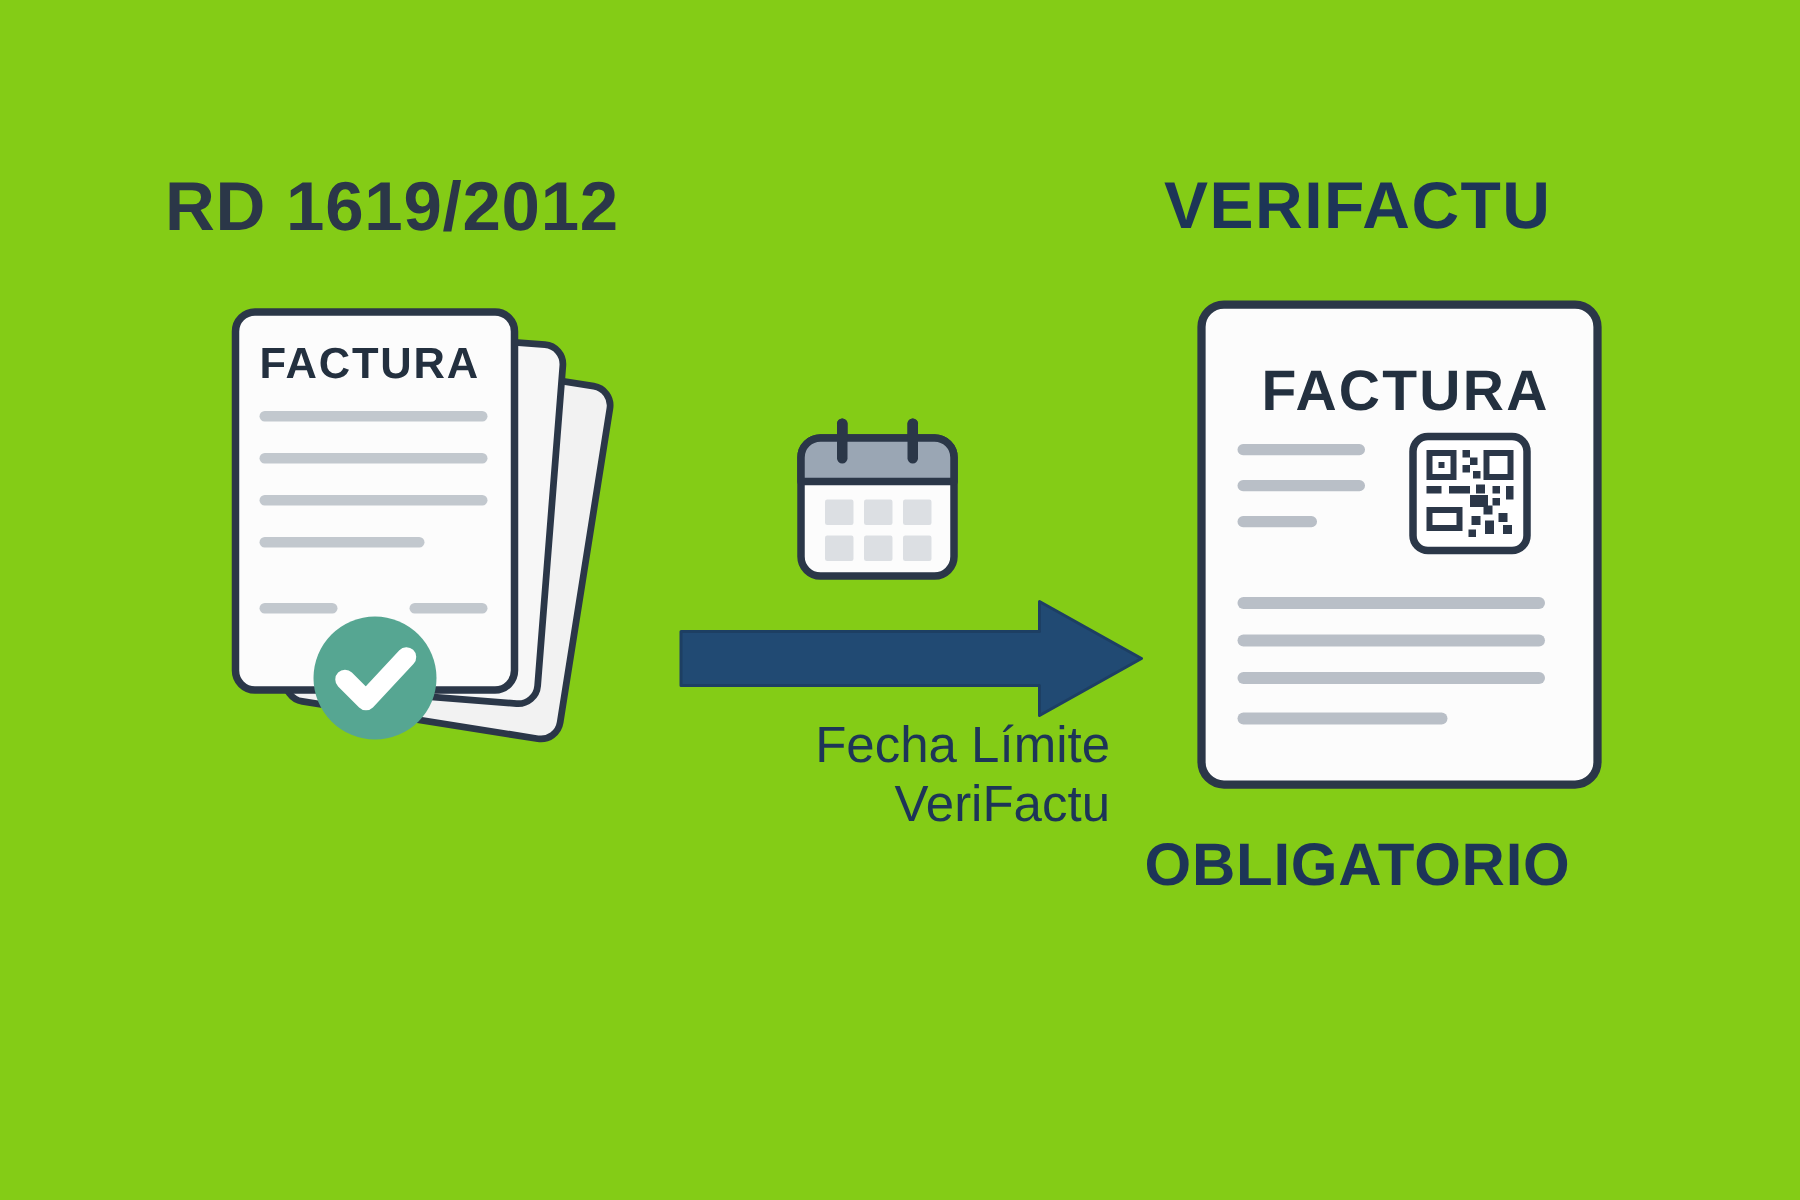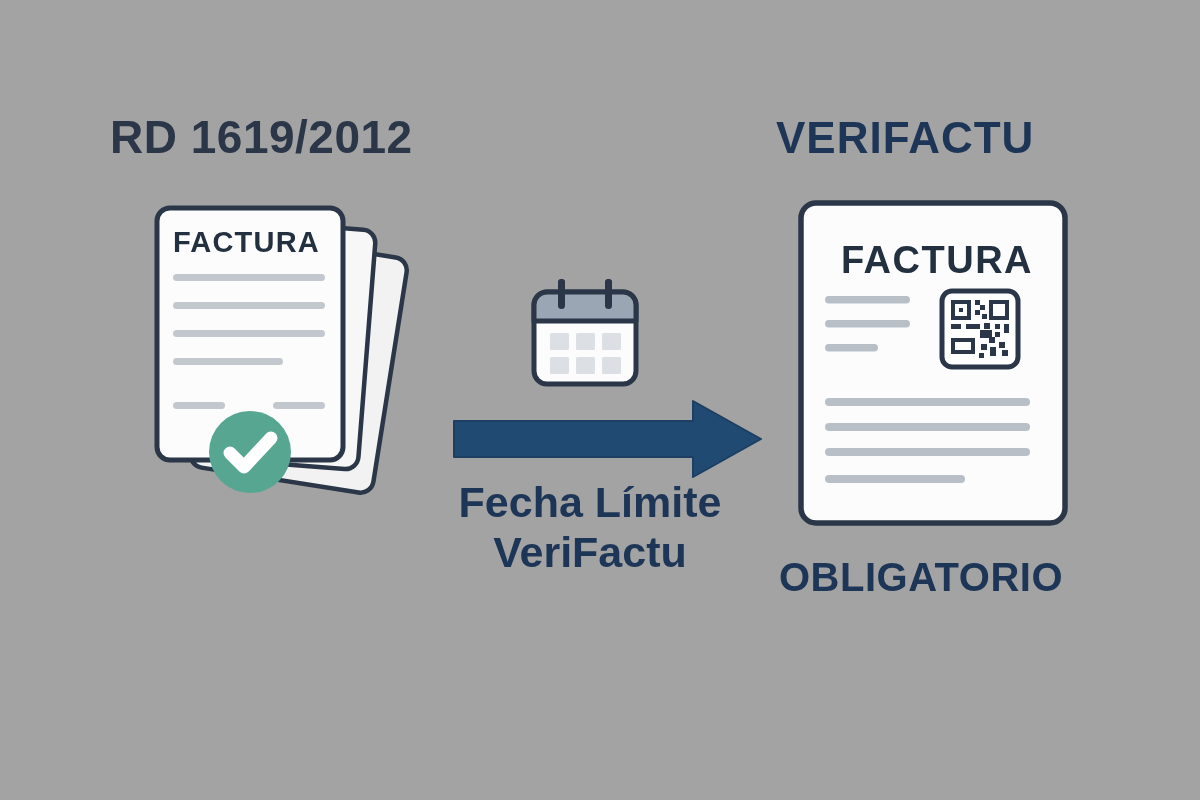--- a/index.html
+++ b/index.html
@@ -41,53 +41,53 @@
     letter-spacing: 1px;
   }
   #label-validas {
     left: 156px;
     top: 541px;
     font-size: 42px;
     color: #37485c;
     letter-spacing: 1px;
   }
   #label-obligatorio {
-    left: 779px;
+    left: 763px;
     top: 557px;
     font-size: 40px;
     color: #1d3557;
     letter-spacing: 0.5px;
   }
 
   
   #arrow-caption {
     position: absolute;
     left: 440px;
     top: 478px;
     width: 300px;
-    text-align: center;
-    font-size: 43px;
-    font-weight: bold;
+    text-align: right;
+    font-size: 34px;
+    font-weight: normal;
     color: #1d3557;
     line-height: 1.16;
   }
   #arrow-caption span { display: block; }
 
   
   .art { position: absolute; }
 
   #left-stack  { left: 140px; top: 190px; width: 330px; height: 330px; }
   #calendar    { left: 525px; top: 275px; width: 120px; height: 115px; }
   #arrow       { left: 450px; top: 398px; width: 315px; height: 80px; }
   #right-doc   { left: 790px; top: 192px; width: 290px; height: 345px; }
 </style>
 </head>
 <body>
 
-<div id="canvas" style="width: 1200px; height: 800px; background: #a3a3a3;">
+<div id="canvas" style="width: 1200px; height: 800px; background: #84cc16;">
 
   <div class="heading" id="heading-rd">RD 1619/2012</div>
 
   <div class="art" id="left-stack">
     <svg width="330" height="330" viewBox="0 0 330 330" xmlns="http://www.w3.org/2000/svg">
 
       <g transform="rotate(9 150 160)">
         <rect x="68" y="52" width="185" height="238" rx="13" ry="13" fill="#f2f2f2" stroke="#2b3748" stroke-width="4.5"></rect>
         <text x="86" y="92" font-family="Liberation Sans, sans-serif" font-size="27" font-weight="bold" fill="#2b3748">A</text>
         <rect x="86" y="112" width="58" height="6.5" rx="3.2" fill="#c8ced5"></rect>

